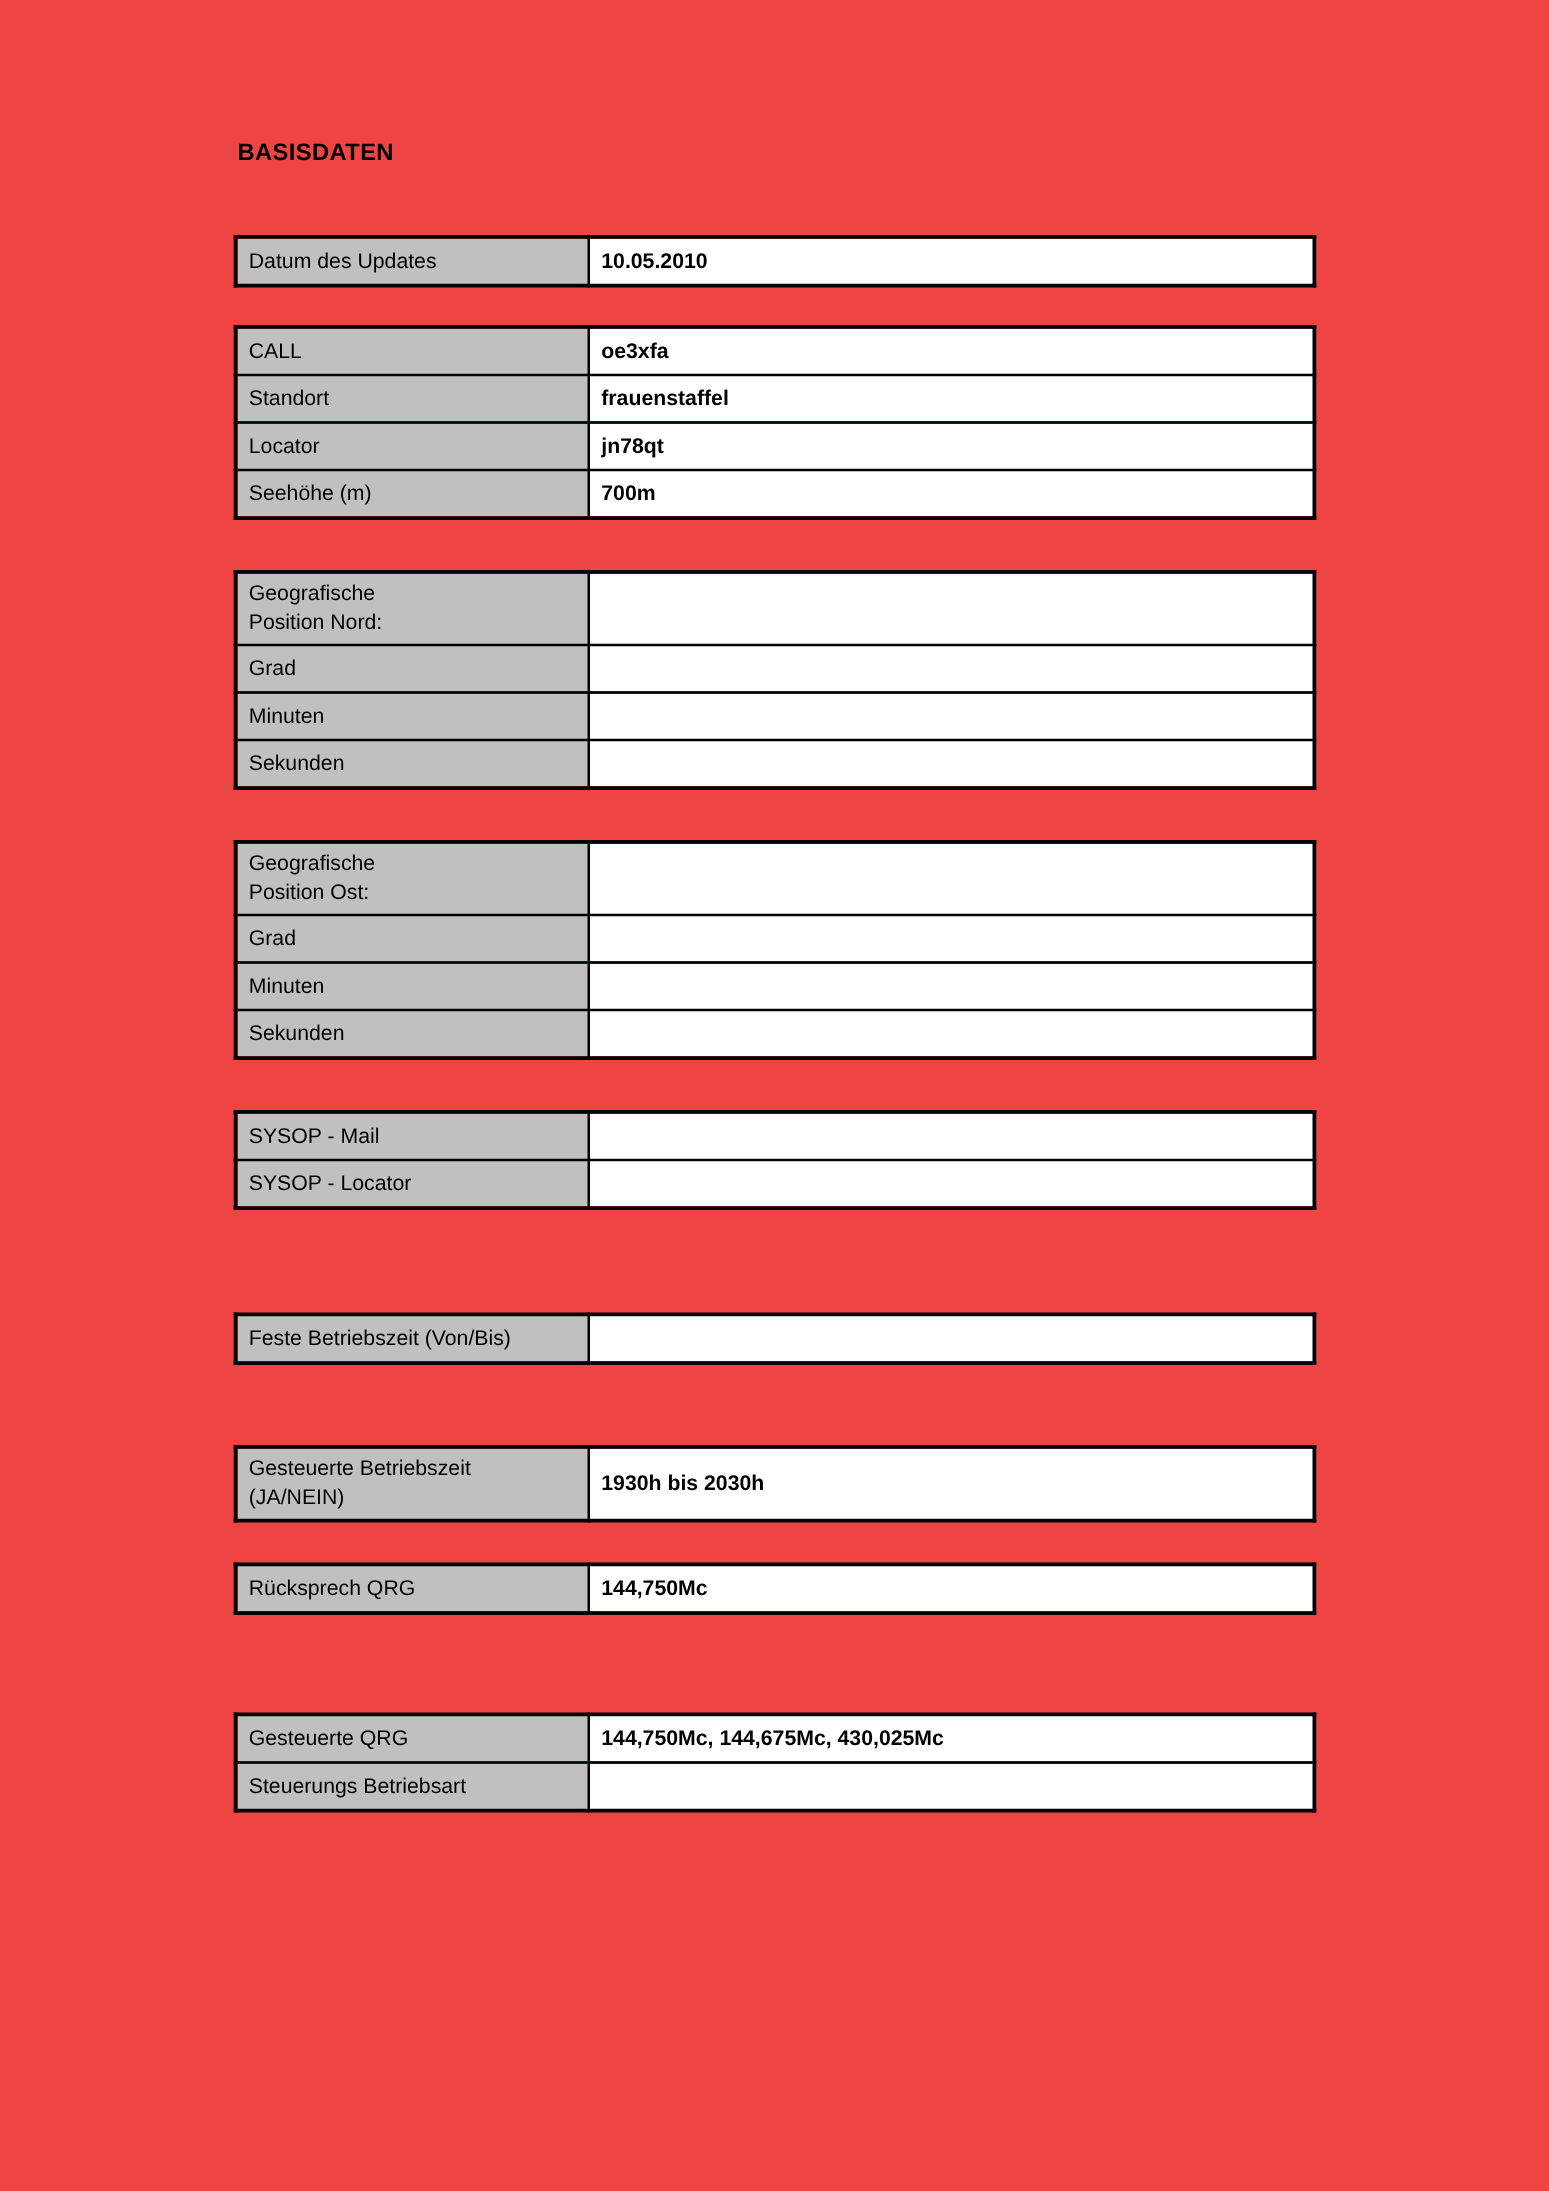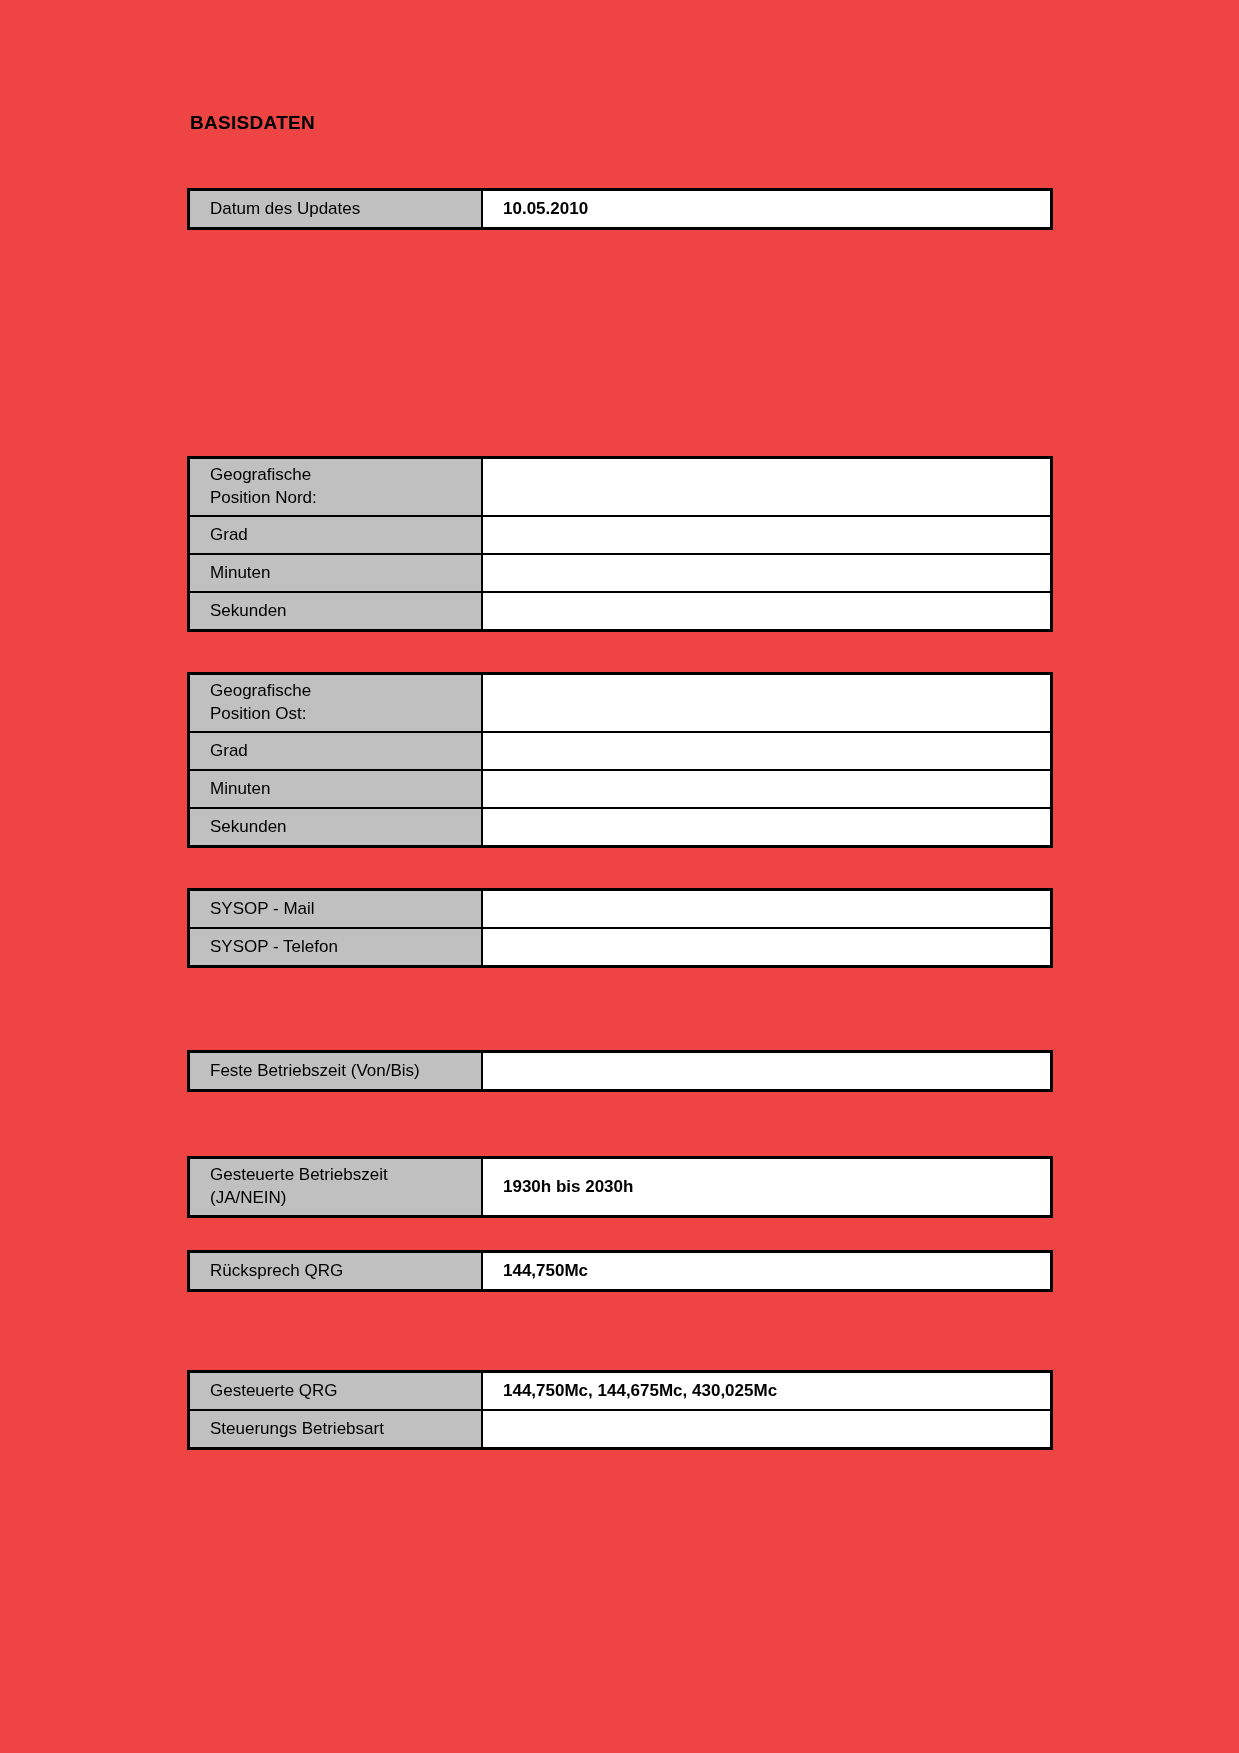--- a/index.html
+++ b/index.html
@@ -29,21 +29,21 @@
     position: absolute;
     left: 187px;
     width: 866px;
     border-collapse: collapse;
     table-layout: fixed;
     border: 3px solid #000000;
   }
   table.t td {
     border: 2px solid #000000;
     font-size: 17px;
-    padding: 0 6px 0 20px;
+    padding: 0 6px 0 9px;
     vertical-align: middle;
     overflow: hidden;
   }
   td.lbl {
     background: #c0c0c0;
     width: 265px;
     font-weight: normal;
     white-space: pre-line;
     line-height: 1.35;
   }
@@ -74,20 +74,40 @@
 
   <table class="t t-update">
     <tbody>
         <tr class="r">
       <td class="lbl">Datum des Updates</td>
       <td class="val">10.05.2010</td>
     </tr>
   </tbody>
     </table>
 
+  <table class="t t-station">
+    <tbody>
+        <tr class="r">
+      <td class="lbl">CALL</td>
+      <td class="val">oe3xfa</td>
+    </tr>
+    <tr class="r">
+      <td class="lbl">Standort</td>
+      <td class="val">frauenstaffel</td>
+    </tr>
+    <tr class="r">
+      <td class="lbl">Locator</td>
+      <td class="val">jn78qt</td>
+    </tr>
+    <tr class="r">
+      <td class="lbl">Seehöhe (m)</td>
+      <td class="val">700m</td>
+    </tr>
+  </tbody>
+    </table>
 
   <table class="t t-geo-nord">
     <tbody>
         <tr class="tall">
       <td class="lbl">Geografische
 Position Nord:</td>
       <td class="val"></td>
     </tr>
     <tr class="r">
       <td class="lbl">Grad</td>
@@ -126,21 +146,21 @@
   </tbody>
     </table>
 
   <table class="t t-sysop">
     <tbody>
     <tr class="r">
       <td class="lbl">SYSOP - Mail</td>
       <td class="val"></td>
     </tr>
     <tr class="r">
-      <td class="lbl">SYSOP - Telefon</td>
+      <td class="lbl">SYSOP - Locator</td>
       <td class="val"></td>
     </tr>
   </tbody>
     </table>
 
   <table class="t t-feste">
     <tbody>
         <tr class="r">
       <td class="lbl">Feste Betriebszeit (Von/Bis)</td>
       <td class="val"></td>

